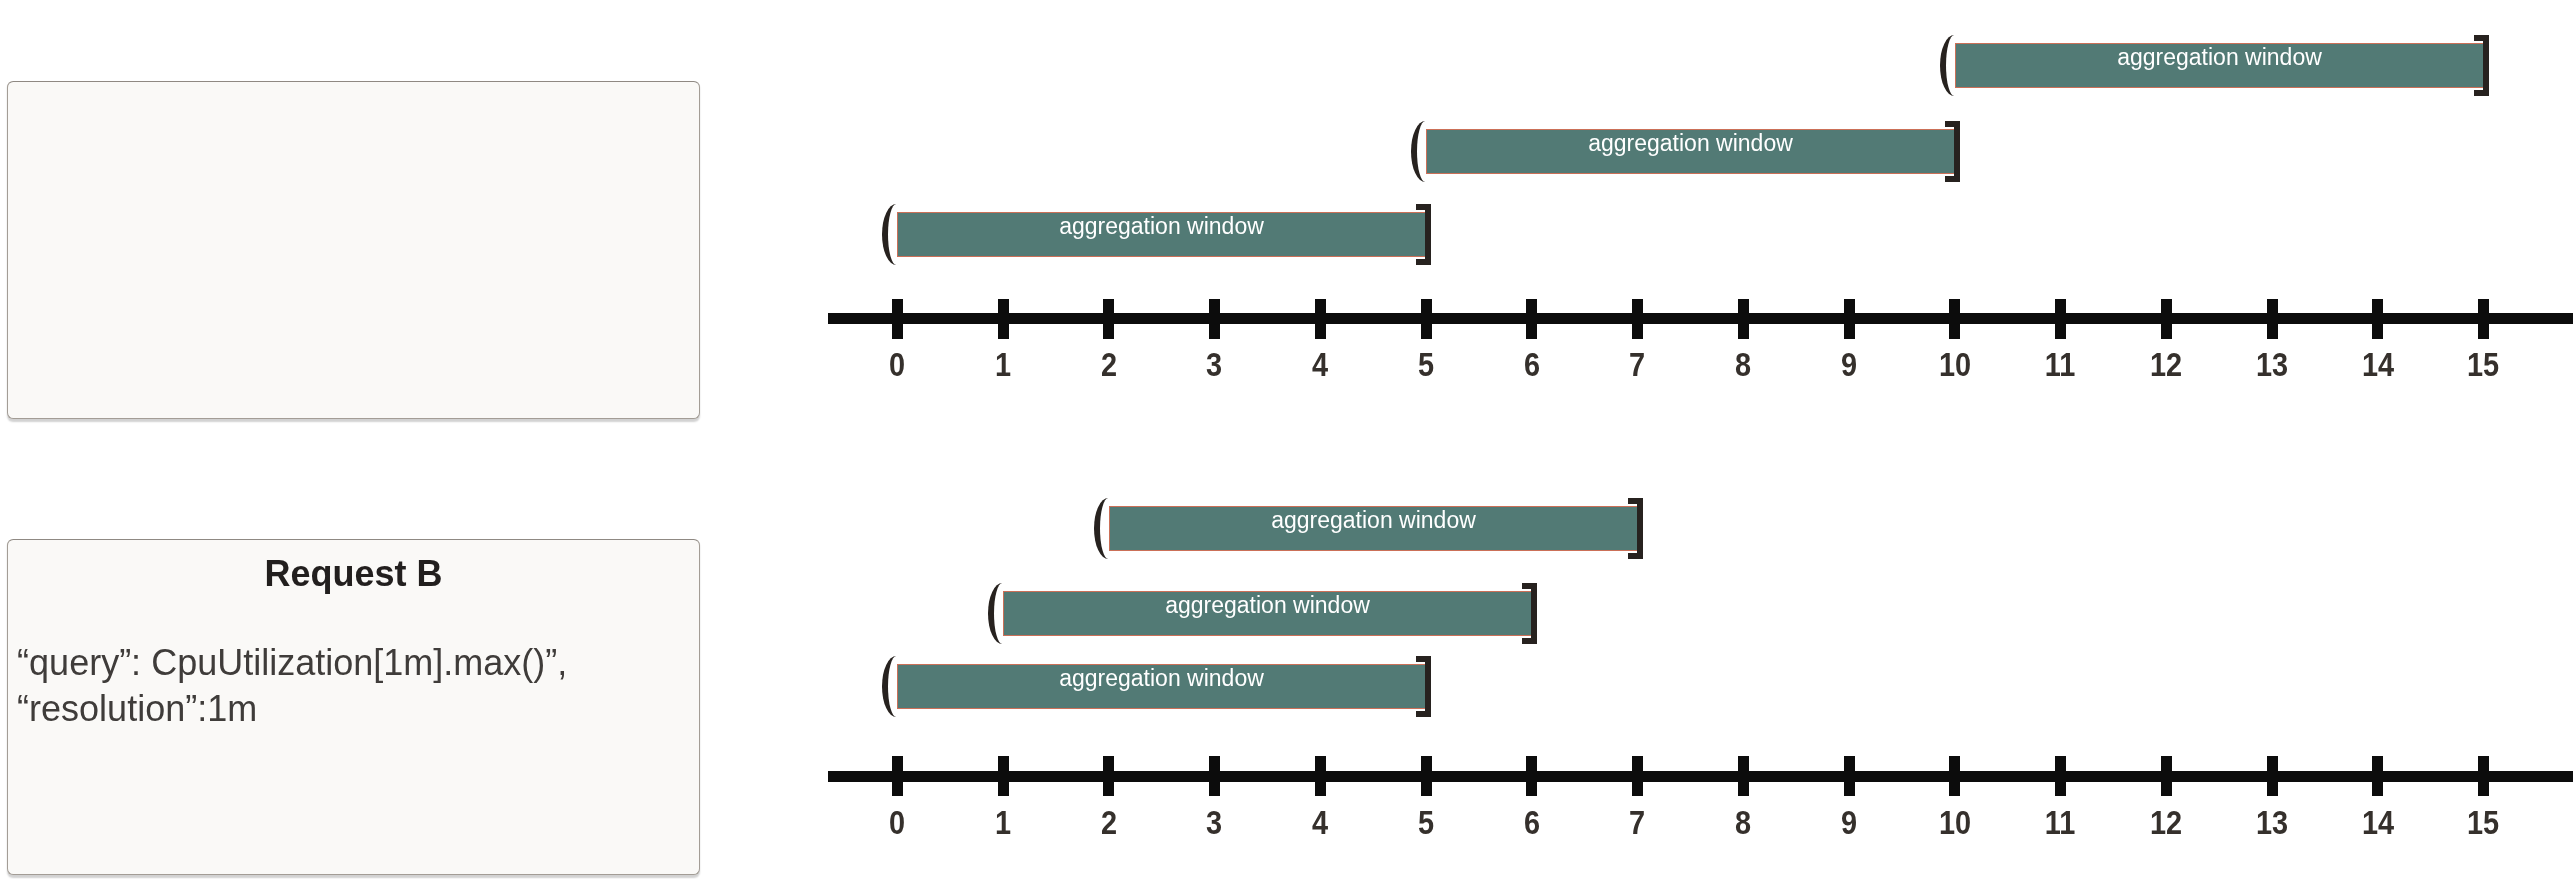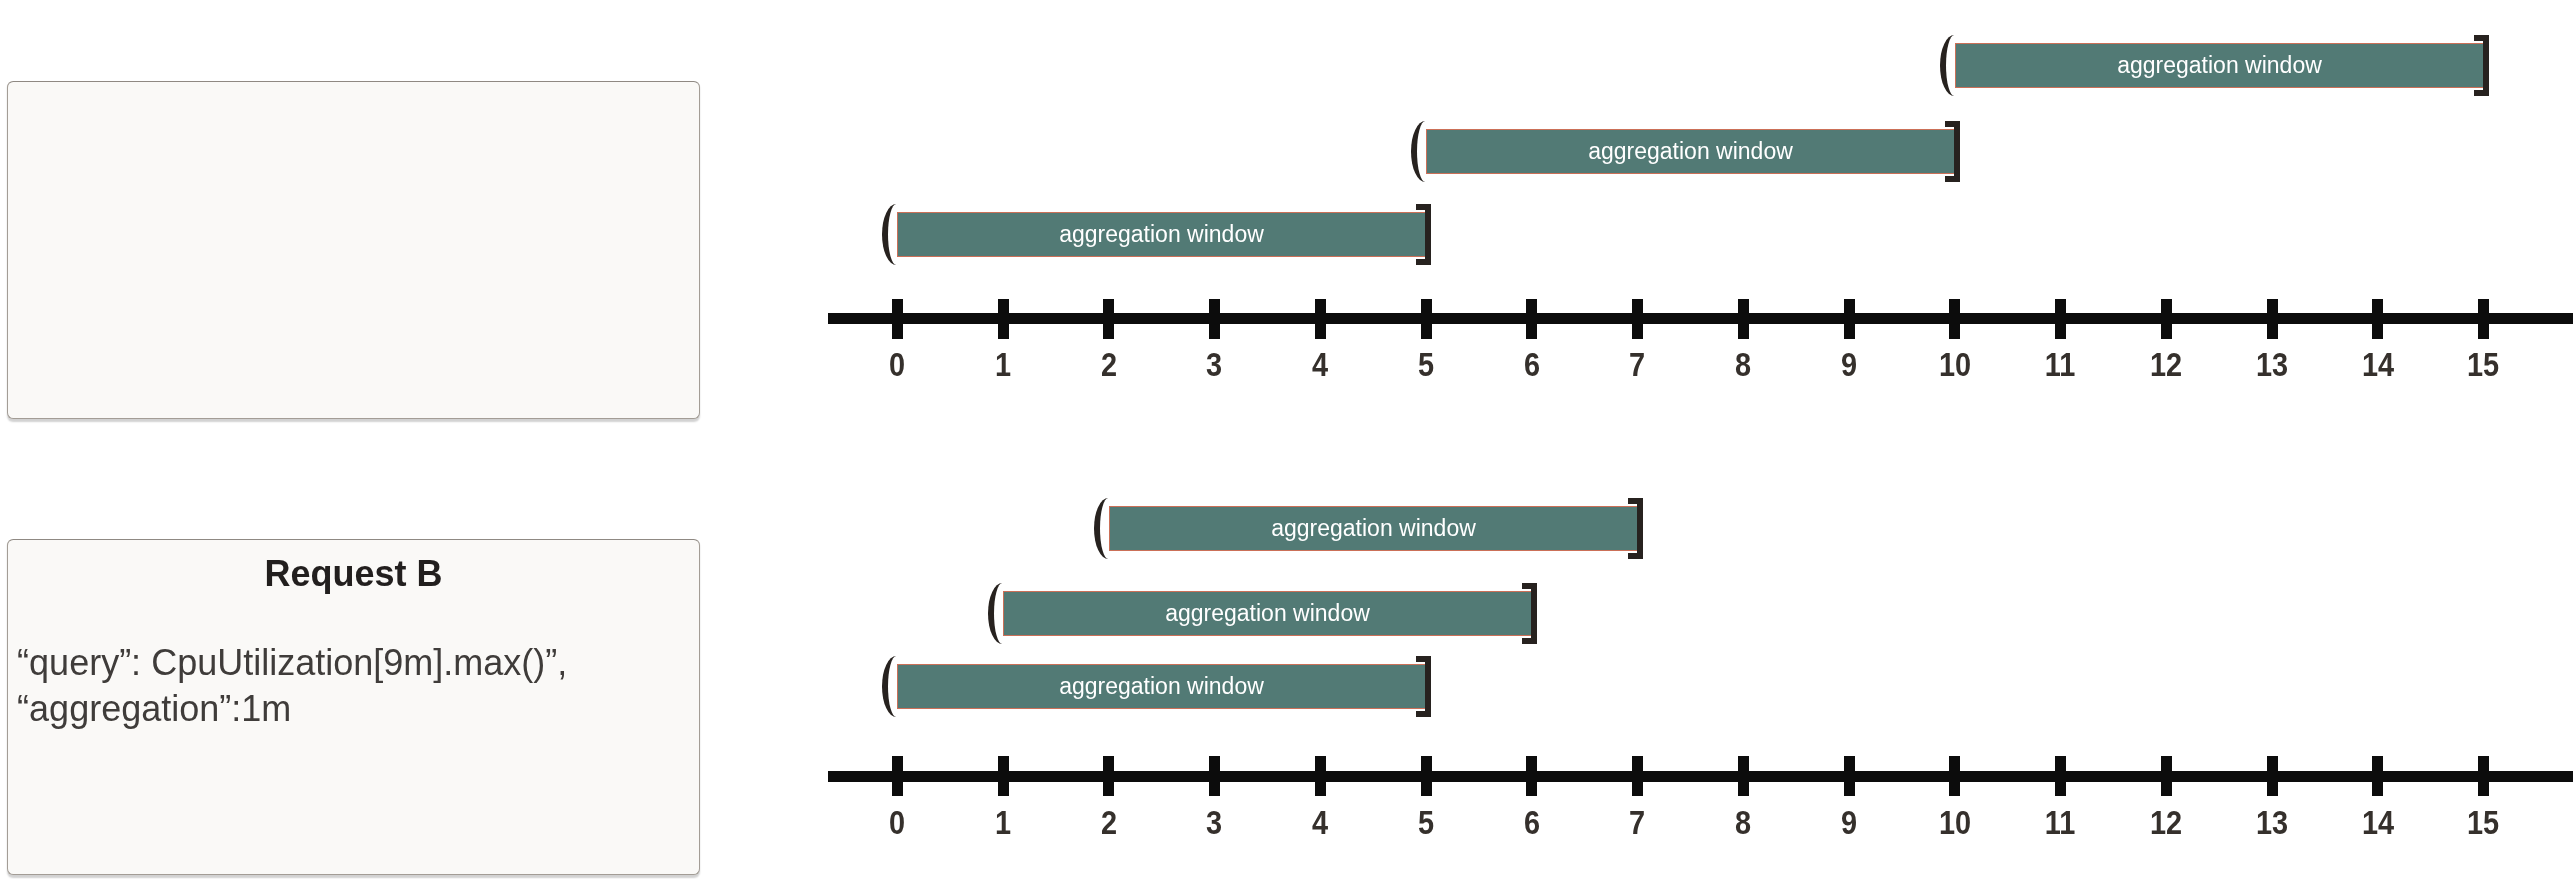--- a/index.html
+++ b/index.html
@@ -60,21 +60,21 @@
     font-size:34px;
     font-weight:700;
     color:var(--tick-label);
     transform:scaleX(0.85);
   }
   .agg-bar{
     position:absolute;
     background:var(--bar-fill);
     border:1.8px solid var(--bar-border);
     box-sizing:border-box;
-    display:flex;align-items:center;justify-content:center;
+    display:flex;align-items:flex-start;justify-content:center;
   }
   .agg-bar-label{
     color:var(--bar-text);
     font-size:23px;
     white-space:nowrap;
   }
   .cap-open{
     position:absolute;
     width:15px;height:61px;
     border-left:6.2px solid var(--bracket);
@@ -94,22 +94,22 @@
 <body>
 
 <div class="canvas">
 
   <section class="panel panel-a">
   </section>
 
   <section class="panel panel-b">
     <h2 class="panel-title">Request B</h2>
     <div class="panel-body" id="body-b">
-        <div class="body-line">“query”: CpuUtilization[9m].max()”,</div>
-        <div class="body-line">“aggregation”:1m</div>
+        <div class="body-line">“query”: CpuUtilization[1m].max()”,</div>
+        <div class="body-line">“resolution”:1m</div>
       </div>
   </section>
 
   <div class="timeline" id="timeline-a">
       <div class="axis-line" style="left: 828px; top: 313px; width: 1745px; height: 10.7px;"></div>
       <div class="tick-mark" style="left: 892px; top: 299px; width: 10.7px; height: 40px;"></div>
       <div class="tick-label" style="left: 857px; top: 345px;">0</div>
       <div class="tick-mark" style="left: 998px; top: 299px; width: 10.7px; height: 40px;"></div>
       <div class="tick-label" style="left: 963px; top: 345px;">1</div>
       <div class="tick-mark" style="left: 1103px; top: 299px; width: 10.7px; height: 40px;"></div>

